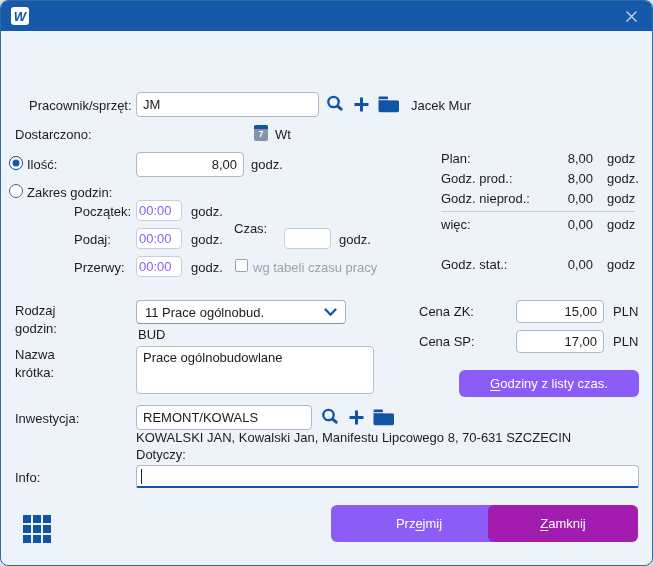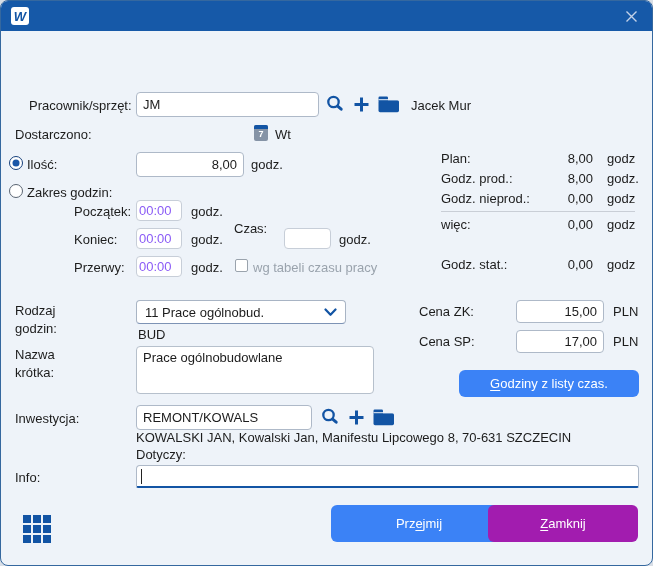--- a/index.html
+++ b/index.html
@@ -58,21 +58,21 @@
   .combo .ctext { flex:1; font-size:13px; color:#1c1c1c; white-space:nowrap; overflow:hidden; }
   .ta {
     position:absolute; background:#fff; border:1px solid #b6c0cc; border-radius:4px;
     font-family:"Liberation Sans", sans-serif; font-size:13px; color:#1c1c1c;
     padding:3px 6px; resize:none; outline:none;
   }
   .btn {
     position:absolute; border:none; border-radius:6px; color:#fff;
     font-family:"Liberation Sans", sans-serif; font-size:13px; cursor:pointer;
   }
-  .btn.blue { background:#3b82f6; }
+  .btn.blue { background:#8b5cf6; }
   .btn.orange { background:#a21caf; }
   .mn { text-decoration:underline; text-underline-offset:2px; }
   .divider { position:absolute; height:1px; background:#c9ced6; }
   .gridicon {
     position:absolute; display:grid; grid-template-columns:repeat(3,8px);
     grid-template-rows:repeat(3,8px); gap:2px; cursor:pointer;
   }
   .gridicon div { background:#1254a4; }
   .caret { position:absolute; width:1px; height:15px; background:#222; }
   .val { position:absolute; font-size:13px; color:#1c1c1c; text-align:right; }
@@ -126,21 +126,21 @@
   <input class="inp ta-r" style="left: 135px; top: 151px; width: 108px; height: 25px;" value="8,00">
   <div class="lbl" style="left:250px; top:156px;">godz.</div>
 
   <div class="radio" style="left:8px; top:183px;"></div>
   <div class="lbl" style="left:26px; top:184px;">Zakres godzin:</div>
 
   <div class="lbl" style="left:73px; top:203px;">Początek:</div>
   <input class="inp dis" style="left: 135px; top: 199px; width: 46px; height: 21px;" disabled="" value="00:00">
   <div class="lbl" style="left:190px; top:203px;">godz.</div>
 
-  <div class="lbl" style="left:73px; top:231px;">Koniec:</div>
+  <div class="lbl" style="left:73px; top:231px;">Podaj:</div>
   <input class="inp dis" style="left: 135px; top: 227px; width: 46px; height: 21px;" disabled="" value="00:00">
   <div class="lbl" style="left:190px; top:231px;">godz.</div>
   <div class="lbl" style="left:233px; top:220px;">Czas:</div>
   <input class="inp dis" style="left: 283px; top: 227px; width: 47px; height: 21px;" disabled="" value="">
   <div class="lbl" style="left:338px; top:231px;">godz.</div>
 
   <div class="lbl" style="left:73px; top:259px;">Przerwy:</div>
   <input class="inp dis" style="left: 135px; top: 255px; width: 46px; height: 21px;" disabled="" value="00:00">
   <div class="lbl" style="left:190px; top:259px;">godz.</div>
   <div class="checkbox" style="left:234px; top:258px;"></div>

